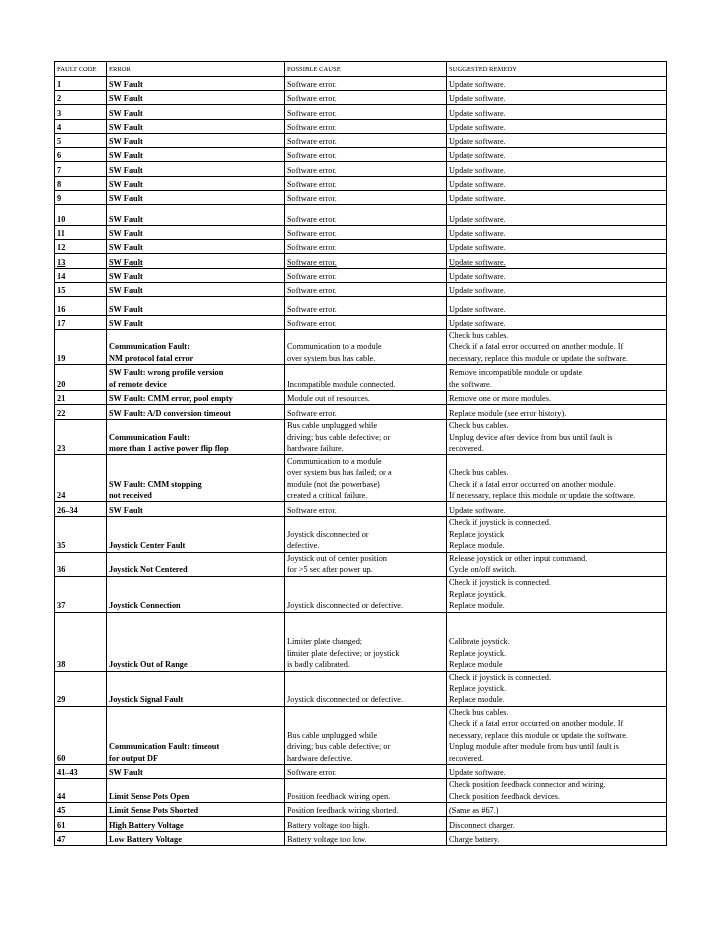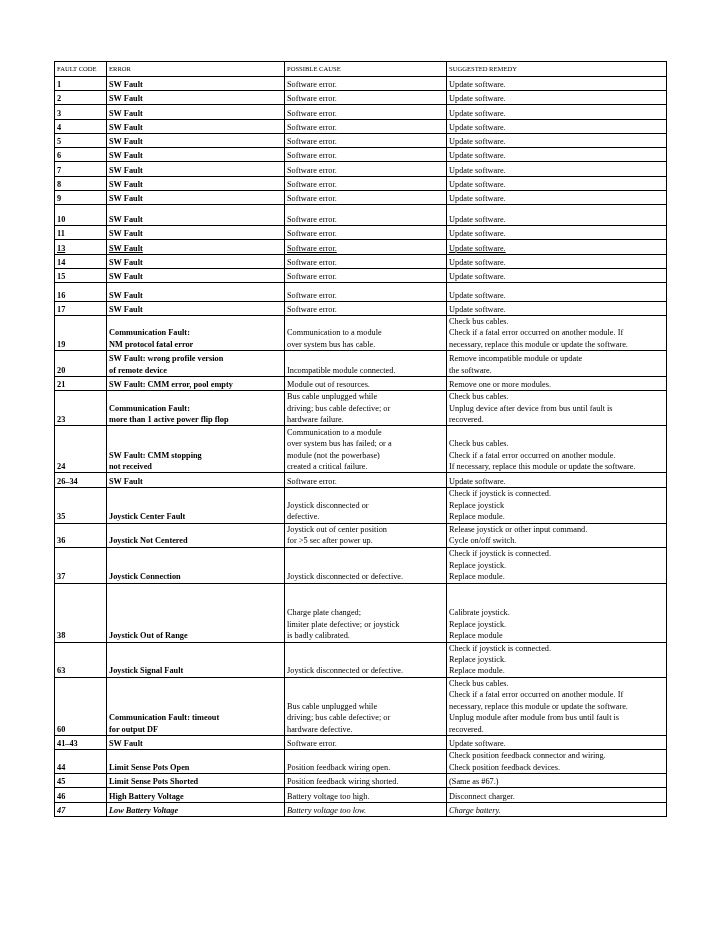--- a/index.html
+++ b/index.html
@@ -160,20 +160,32 @@
         <td class="err">
           <span class="ln">SW Fault</span>
         </td>
         <td class="cause">
           <span class="ln">Software error.</span>
         </td>
         <td class="remedy">
           <span class="ln">Update software.</span>
         </td>
       </tr>
+      <tr style="height: 14px;">
+        <td class="code">12</td>
+        <td class="err">
+          <span class="ln">SW Fault</span>
+        </td>
+        <td class="cause">
+          <span class="ln">Software error.</span>
+        </td>
+        <td class="remedy">
+          <span class="ln">Update software.</span>
+        </td>
+      </tr>
       <tr style="height: 15px; text-decoration: underline;">
         <td class="code">13</td>
         <td class="err">
           <span class="ln">SW Fault</span>
         </td>
         <td class="cause">
           <span class="ln">Software error.</span>
         </td>
         <td class="remedy">
           <span class="ln">Update software.</span>
@@ -260,20 +272,32 @@
       <tr style="height: 14px;">
         <td class="code">21</td>
         <td class="err">
           <span class="ln">SW Fault: CMM error, pool empty</span>
         </td>
         <td class="cause">
           <span class="ln">Module out of resources.</span>
         </td>
         <td class="remedy">
           <span class="ln">Remove one or more modules.</span>
+        </td>
+      </tr>
+      <tr style="height: 15px;">
+        <td class="code">22</td>
+        <td class="err">
+          <span class="ln">SW Fault: A/D conversion timeout</span>
+        </td>
+        <td class="cause">
+          <span class="ln">Software error.</span>
+        </td>
+        <td class="remedy">
+          <span class="ln">Replace module (see error history).</span>
         </td>
       </tr>
       <tr style="height: 34px;">
         <td class="code">23</td>
         <td class="err">
           <span class="ln">Communication Fault:</span>
           <span class="ln">more than 1 active power flip flop</span>
         </td>
         <td class="cause">
           <span class="ln">Bus cable unplugged while</span>
@@ -358,32 +382,32 @@
           <span class="ln">Replace joystick.</span>
           <span class="ln">Replace module.</span>
         </td>
       </tr>
       <tr style="height: 59px;">
         <td class="code">38</td>
         <td class="err">
           <span class="ln">Joystick Out of Range</span>
         </td>
         <td class="cause">
-          <span class="ln">Charge plate changed;</span>
+          <span class="ln">Limiter plate changed;</span>
           <span class="ln"> limiter plate defective; or joystick</span>
           <span class="ln"> is badly calibrated.</span>
         </td>
         <td class="remedy">
           <span class="ln">Calibrate joystick.</span>
           <span class="ln">Replace joystick.</span>
           <span class="ln">Replace module</span>
         </td>
       </tr>
       <tr style="height: 35px;">
-        <td class="code">63</td>
+        <td class="code">29</td>
         <td class="err">
           <span class="ln">Joystick Signal Fault</span>
         </td>
         <td class="cause">
           <span class="ln">Joystick disconnected or  defective.</span>
         </td>
         <td class="remedy">
           <span class="ln">Check if joystick is connected.</span>
           <span class="ln">Replace joystick.</span>
           <span class="ln">Replace module.</span>
@@ -439,32 +463,32 @@
           <span class="ln">Limit Sense Pots Shorted</span>
         </td>
         <td class="cause">
           <span class="ln">Position feedback wiring shorted.</span>
         </td>
         <td class="remedy">
           <span class="ln">(Same as #67.)</span>
         </td>
       </tr>
       <tr style="height: 15px;">
-        <td class="code">46</td>
+        <td class="code">61</td>
         <td class="err">
           <span class="ln">High Battery Voltage</span>
         </td>
         <td class="cause">
           <span class="ln">Battery voltage too high.</span>
         </td>
         <td class="remedy">
           <span class="ln">Disconnect charger.</span>
         </td>
       </tr>
-      <tr style="height: 14px; font-style: italic;">
+      <tr style="height: 14px;">
         <td class="code">47</td>
         <td class="err">
           <span class="ln">Low Battery Voltage</span>
         </td>
         <td class="cause">
           <span class="ln">Battery voltage too low.</span>
         </td>
         <td class="remedy">
           <span class="ln">Charge battery.</span>
         </td>

